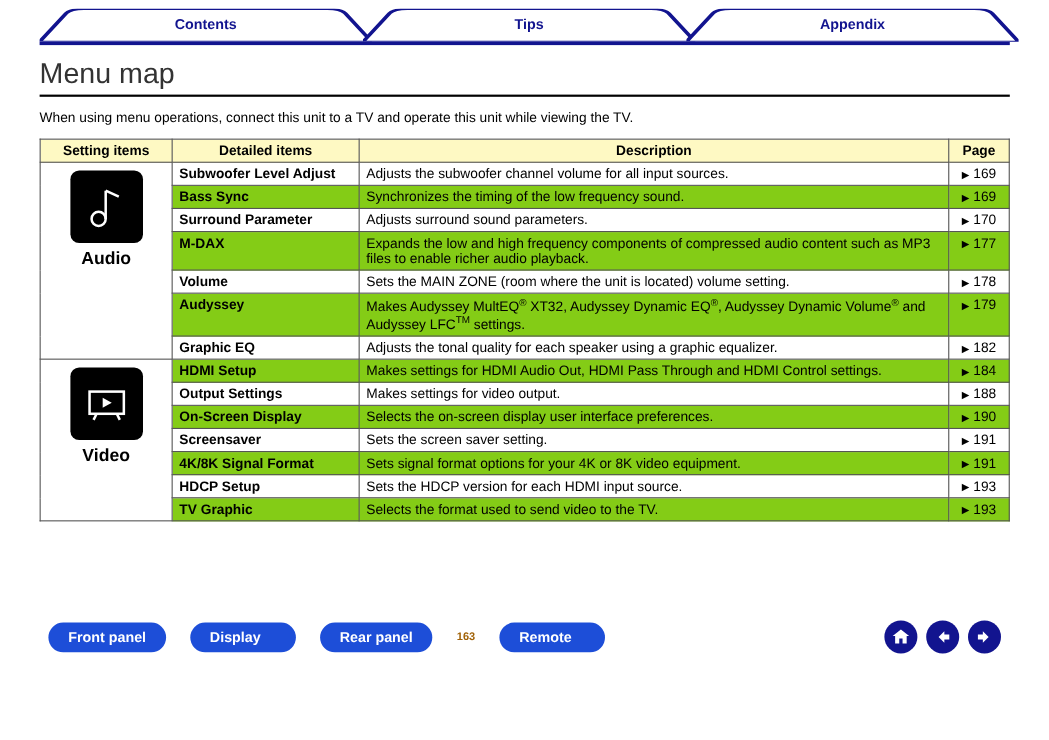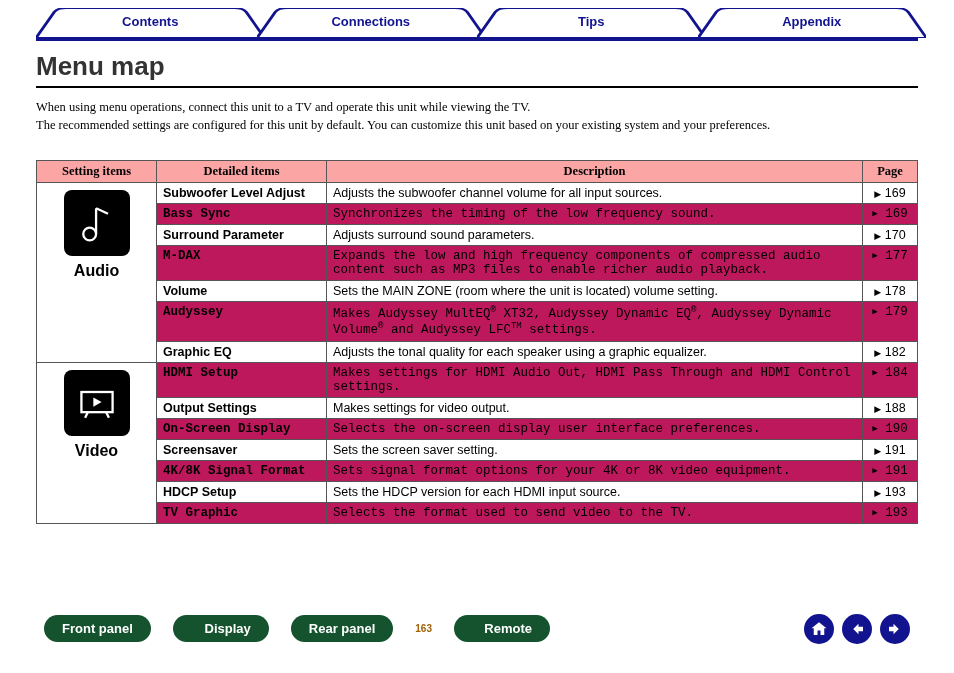--- a/index.html
+++ b/index.html
@@ -32,41 +32,41 @@
     color: #12148f;
     cursor: pointer;
     margin-right: -8px;
   }
   .tab svg { position: absolute; top:0; left:0; width:100%; height:100%; }
   .tab-label { position: relative; z-index: 2; }
   .tab.active .tab-label { color: #fff; }
   
   .title {
     font-size: 26px;
-    font-weight: bold;
+    font-weight: normal;
     color: #333;
     border-bottom: 2px solid #000;
     padding-bottom: 4px;
     margin: 6px 0 10px 0;
   }
-  .intro { font-size: 12.5px; line-height: 1.45; margin-bottom: 26px; font-family: Liberation Serif, serif; }
+  .intro { font-size: 12.5px; line-height: 1.45; margin-bottom: 10px; }
   
   table {
     width: 100%;
     border-collapse: collapse;
     font-size: 12.5px;
   }
   th, td {
     border: 1px solid #555;
     padding: 3px 6px;
     vertical-align: top;
     text-align: left;
   }
-  th { text-align: center; font-weight: bold; background: #fca5a5; font-family: Liberation Serif, serif; }
-  .shaded { background: #be185d; font-family: Liberation Mono, monospace; }
+  th { text-align: center; font-weight: bold; background: #fef9c3; }
+  .shaded { background: #84cc16; }
   .col-setting { width: 120px; text-align: center; vertical-align: top; }
   .col-detail { width: 170px; font-weight: bold; }
   .col-page  { width: 55px; text-align: center; }
   .icon-box {
     width: 66px; height: 66px;
     background: #000;
     border-radius: 8px;
     margin: 4px auto 6px auto;
     display: flex; align-items: center; justify-content: center;
   }
@@ -75,28 +75,28 @@
   sup { font-size: 9px; }
   
   .footer {
     display: flex;
     align-items: center;
     gap: 22px;
     margin-top: 90px;
     padding: 0 8px;
   }
   .pill {
-    background: #14532d;
+    background: #1d4ed8;
     color: #fff;
     font-weight: bold;
     font-size: 13px;
     border-radius: 15px;
     padding: 6px 18px;
     min-width: 96px;
-    text-align: right;
+    text-align: left;
     cursor: pointer;
   }
   .page-num { font-size: 10px; font-weight: bold; color: #a16207; }
   .footer-icons { margin-left: auto; display: flex; gap: 8px; }
   .circ {
     width: 30px; height: 30px; border-radius: 50%;
     background: #12148f; display: flex; align-items: center; justify-content: center;
     cursor: pointer;
   }
   .circ svg { width: 18px; height: 18px; fill: #fff; }
@@ -104,36 +104,32 @@
 </style>
 </head>
 <body>
 
 <div class="page">
 
   <div class="tabs" id="tabs">
       <div class="tab"><svg viewBox="0 0 150 30" preserveAspectRatio="none">
           <path d="M0 30 L12 4 Q14 0 20 0 L130 0 Q136 0 138 4 L150 30 Z" fill="#ffffff" stroke="#12148f" stroke-width="2"></path>
         </svg><span class="tab-label">Contents</span></div>
-      <div class="tab"><svg viewBox="0 0 150 30" preserveAspectRatio="none">
-          <path d="M0 30 L12 4 Q14 0 20 0 L130 0 Q136 0 138 4 L150 30 Z" fill="#ffffff" stroke="#12148f" stroke-width="2"></path>
-        </svg><span class="tab-label">Connections</span></div>
       <div class="tab"><svg viewBox="0 0 150 30" preserveAspectRatio="none">
           <path d="M0 30 L12 4 Q14 0 20 0 L130 0 Q136 0 138 4 L150 30 Z" fill="#ffffff" stroke="#12148f" stroke-width="2"></path>
         </svg><span class="tab-label">Tips</span></div>
       <div class="tab"><svg viewBox="0 0 150 30" preserveAspectRatio="none">
           <path d="M0 30 L12 4 Q14 0 20 0 L130 0 Q136 0 138 4 L150 30 Z" fill="#ffffff" stroke="#12148f" stroke-width="2"></path>
         </svg><span class="tab-label">Appendix</span></div>
     </div>
 
   <div class="title">Menu map</div>
 
   <div class="intro">
     <span>When using menu operations, connect this unit to a TV and operate this unit while viewing the TV.</span><br>
-    <span>The recommended settings are configured for this unit by default. You can customize this unit based on your existing system and your preferences.</span>
   </div>
 
   <table>
     <thead>
       <tr>
         <th class="col-setting">Setting items</th>
         <th class="col-detail" style="">Detailed items</th>
         <th>Description</th>
         <th class="col-page">Page</th>
       </tr>

